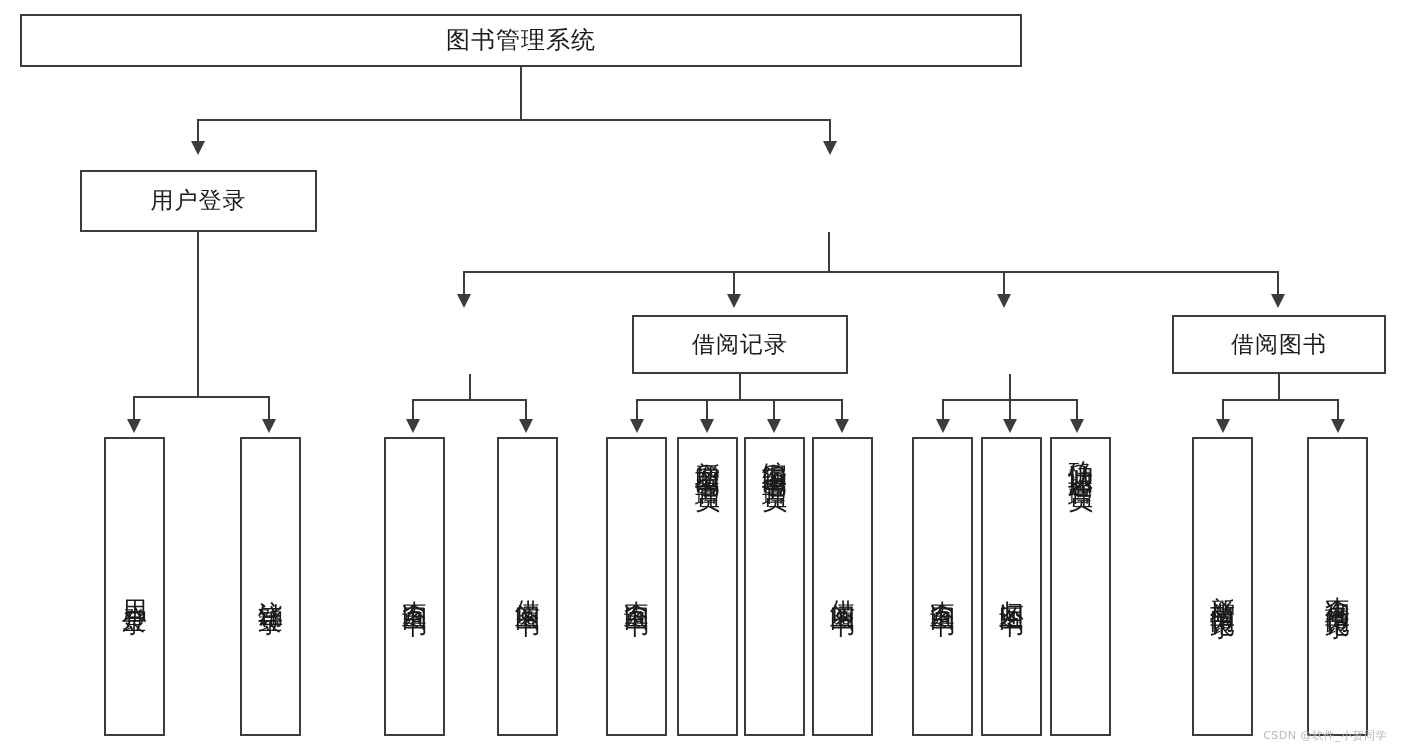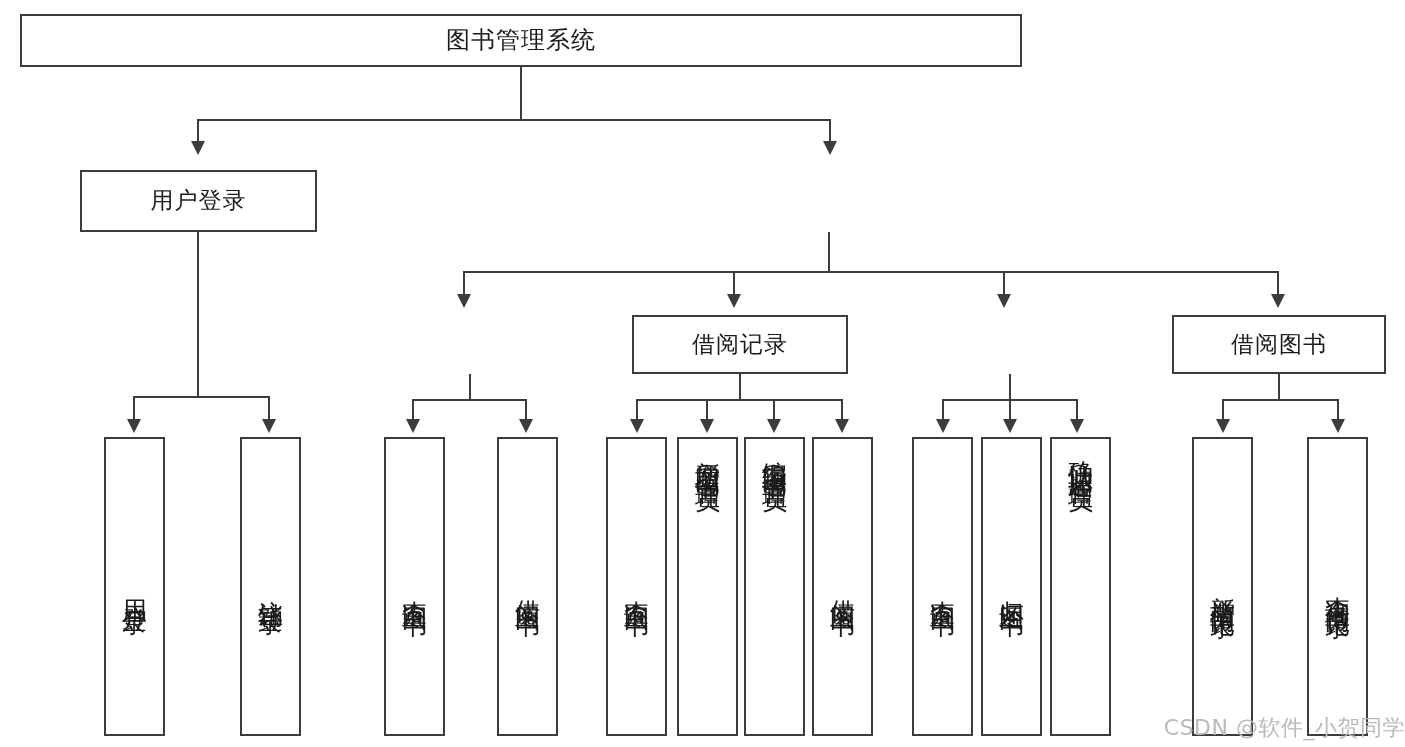--- a/index.html
+++ b/index.html
@@ -61,22 +61,22 @@
     width:0;height:0;
     border-left:7px solid transparent;
     border-right:7px solid transparent;
     border-top:14px solid #3c3c3c;
     z-index:2;
   }
 
   
   #watermark{
     position:absolute;
-    right:0;bottom:4px;
-    font-size:22px;
+    right:18px;bottom:4px;
+    font-size:11px;
     color:#b9b9b9;
     letter-spacing:0.5px;
     z-index:5;
     white-space:nowrap;
     pointer-events:none;
   }
 </style>
 </head>
 <body>
 

